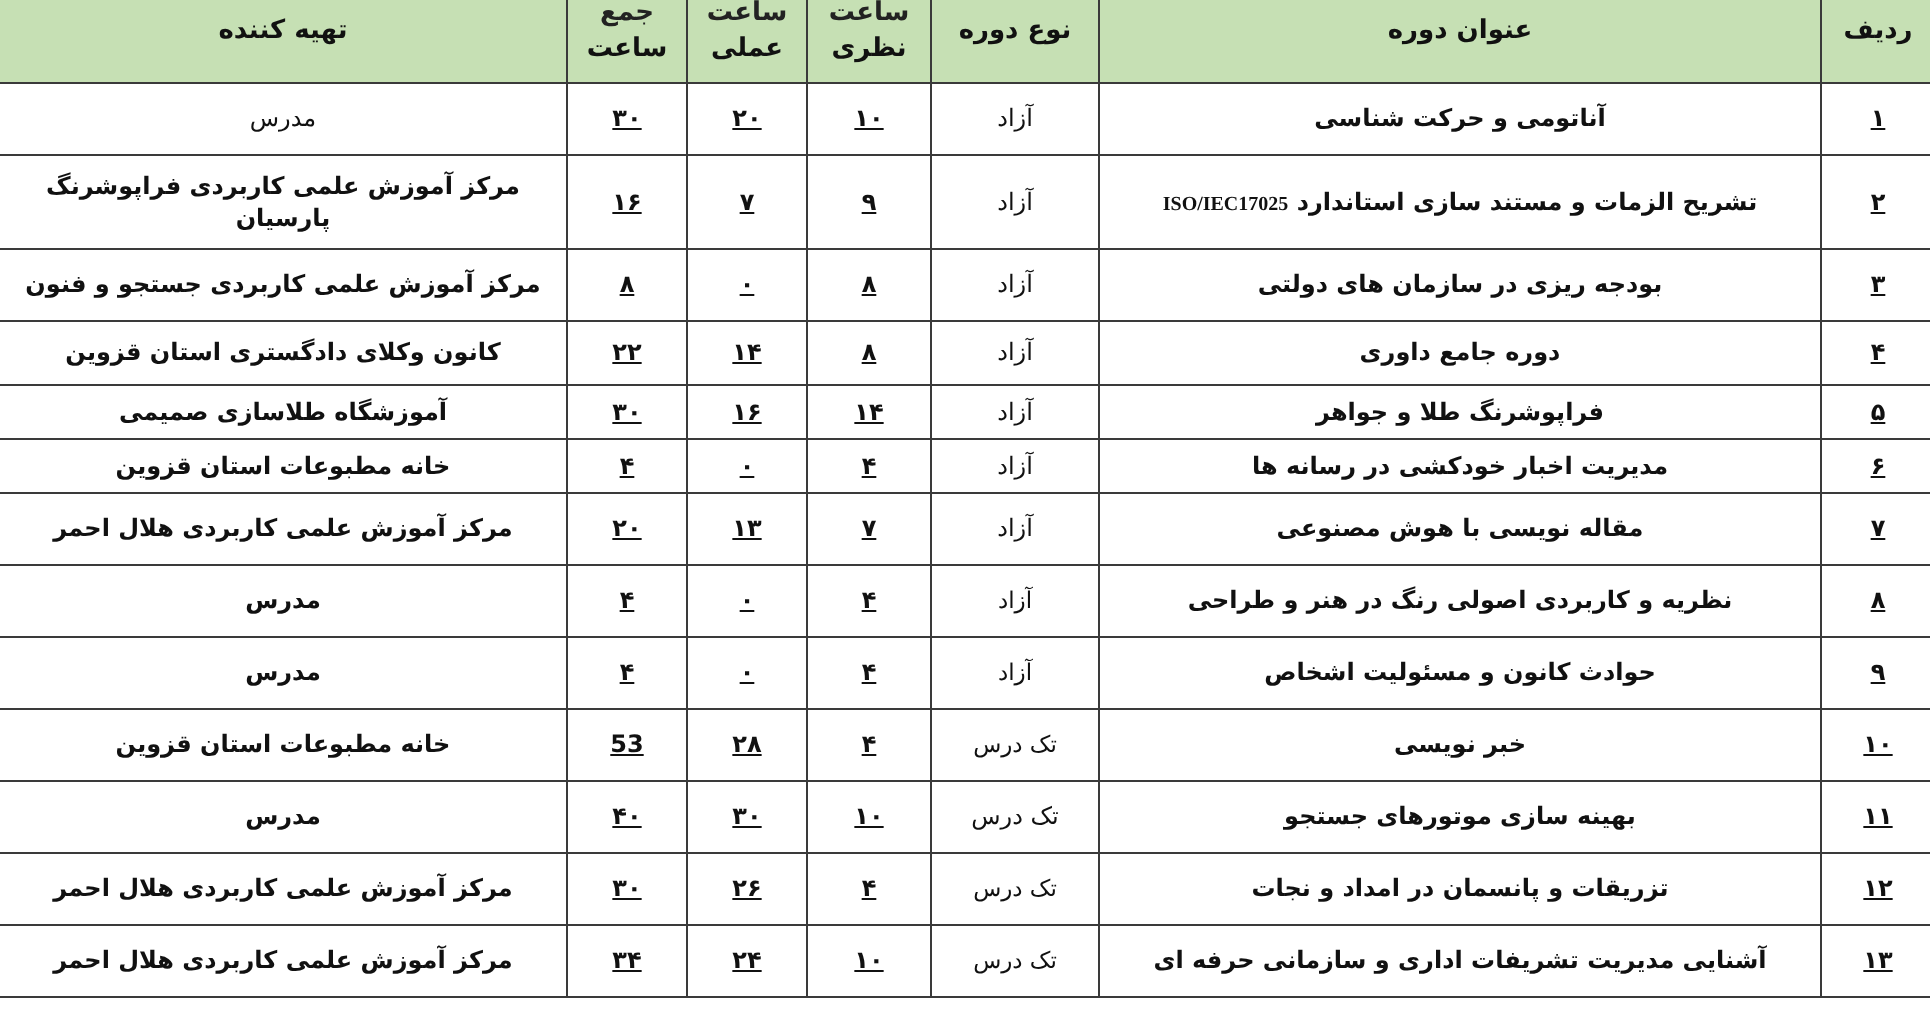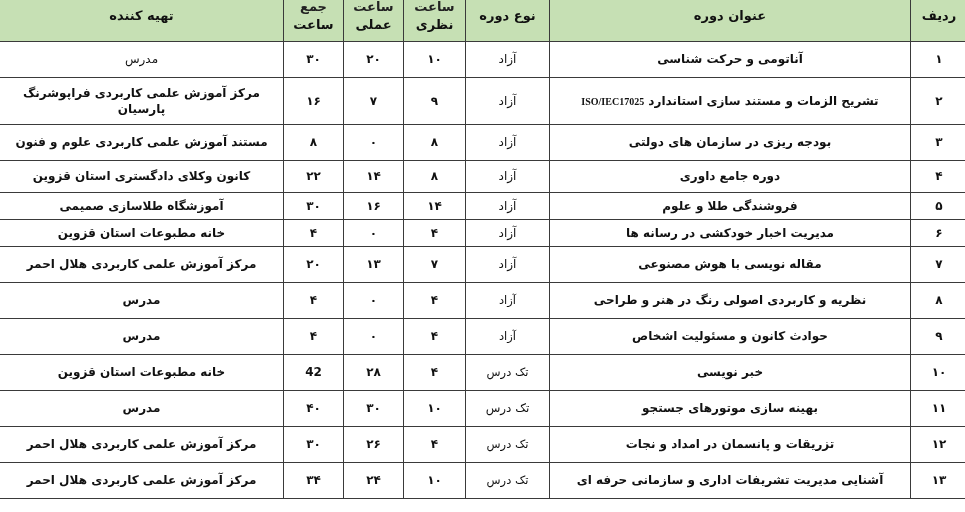--- a/index.html
+++ b/index.html
@@ -27,21 +27,21 @@
     font-size: 13px;
     height: 50px;
   }
   th.stack { line-height: 1.1; }
   th.stack .top { display: block; height: 18px; overflow: hidden; color: #222; }
   th.stack .bot { display: block; }
   th.title-th { padding-bottom: 14px; }
   td.bold { font-weight: bold; }
   td.type.light { font-weight: normal; font-size: 11.5px; }
   td.type { font-size: 12px; }
-  td.num { font-weight: bold; }
+  td.num { font-weight: bold; text-decoration: underline; }
   td .latin { font-family: "Liberation Serif", serif; font-weight: bold; font-size: 10px; }
   tr.h30 td { height: 31px; }
   tr.h27 td { height: 26px; }
   tr.h47 td { height: 46px; }
   tr.h35 td { height: 35px; }
 </style>
 </head>
 <body>
 
 <table class="courses">
@@ -93,34 +93,34 @@
       <td class="num">۱۶</td>
       <td class="bold">مرکز آموزش علمی کاربردی فراپوشرنگ پارسیان</td>
     </tr>
     <tr class="h35">
       <td class="num">۳</td>
       <td class="bold">بودجه ریزی در سازمان های دولتی</td>
       <td class="type">آزاد</td>
       <td class="num">۸</td>
       <td class="num">۰</td>
       <td class="num">۸</td>
-      <td class="bold">مستند آموزش علمی کاربردی علوم و فنون</td>
+      <td class="bold">مرکز آموزش علمی کاربردی جستجو و فنون</td>
     </tr>
     <tr class="h30">
       <td class="num">۴</td>
       <td class="bold">دوره جامع داوری</td>
       <td class="type">آزاد</td>
       <td class="num">۸</td>
       <td class="num">۱۴</td>
       <td class="num">۲۲</td>
       <td class="bold">کانون وکلای دادگستری استان قزوین</td>
     </tr>
     <tr class="h27">
       <td class="num">۵</td>
-      <td class="bold">فروشندگی طلا و علوم</td>
+      <td class="bold">فراپوشرنگ طلا و جواهر</td>
       <td class="type">آزاد</td>
       <td class="num">۱۴</td>
       <td class="num">۱۶</td>
       <td class="num">۳۰</td>
       <td class="bold">آموزشگاه طلاسازی صمیمی</td>
     </tr>
     <tr class="h27">
       <td class="num">۶</td>
       <td class="bold">مدیریت اخبار خودکشی در رسانه ها</td>
       <td class="type">آزاد</td>
@@ -155,21 +155,21 @@
       <td class="num">۰</td>
       <td class="num">۴</td>
       <td class="bold">مدرس</td>
     </tr>
     <tr class="h35">
       <td class="num">۱۰</td>
       <td class="bold">خبر نویسی</td>
       <td class="type light">تک درس</td>
       <td class="num">۴</td>
       <td class="num">۲۸</td>
-      <td class="num">42</td>
+      <td class="num">53</td>
       <td class="bold">خانه مطبوعات استان قزوین</td>
     </tr>
     <tr class="h35">
       <td class="num">۱۱</td>
       <td class="bold">بهینه سازی موتورهای جستجو</td>
       <td class="type">تک درس</td>
       <td class="num">۱۰</td>
       <td class="num">۳۰</td>
       <td class="num">۴۰</td>
       <td class="bold">مدرس</td>

